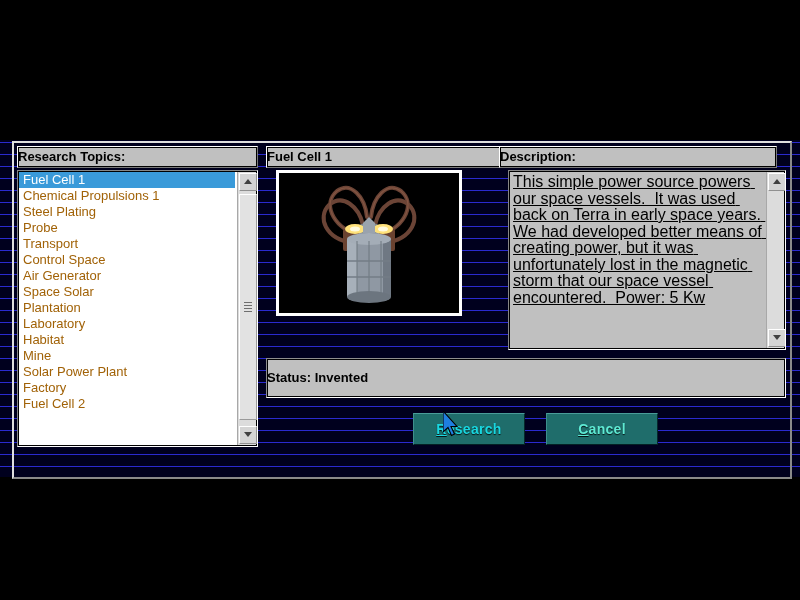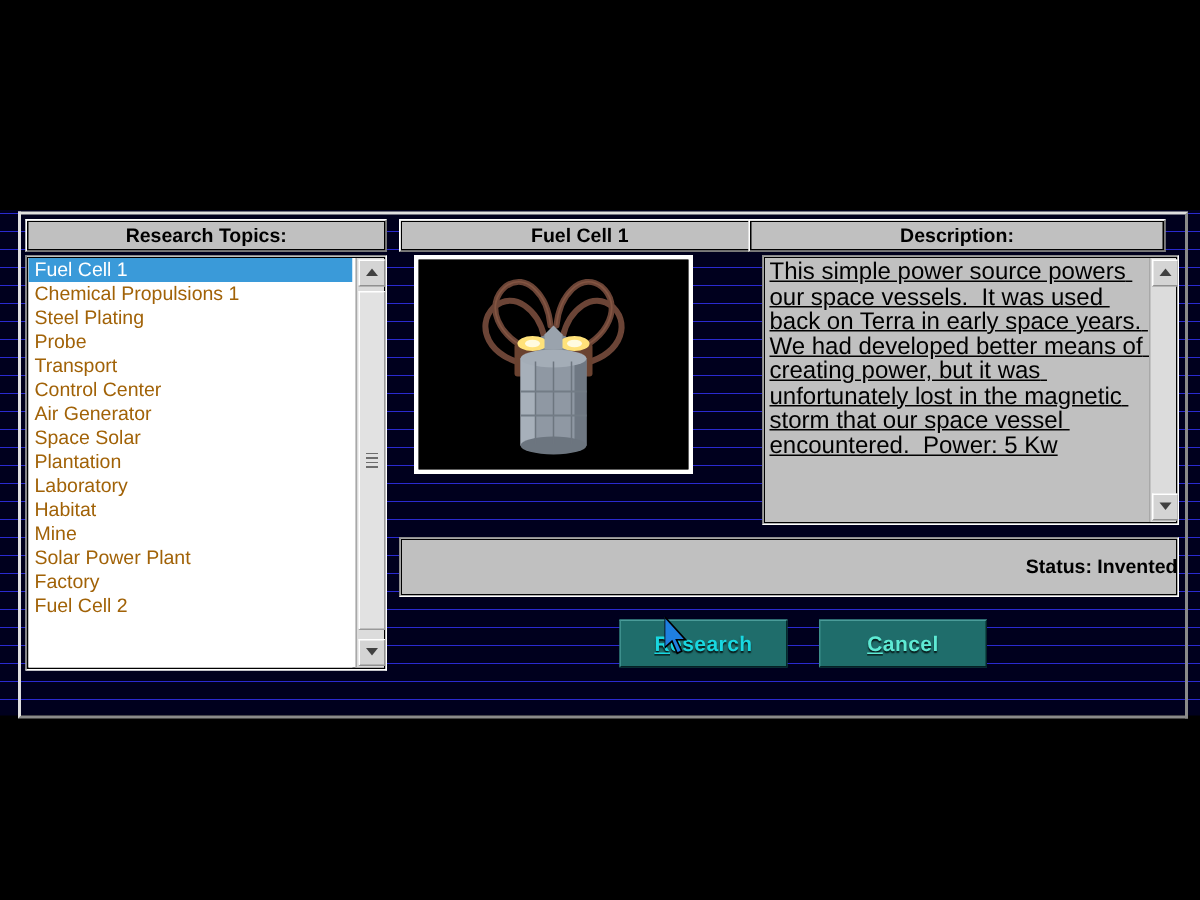--- a/index.html
+++ b/index.html
@@ -46,21 +46,21 @@
     border-left: 2px solid #dfdfdf;
     border-right: 2px solid #8a8a8a;
     border-bottom: 2px solid #8a8a8a;
     background: transparent;
   }
 
   .hdr {
     position: absolute;
     height: 20px;
     line-height: 20px;
-    text-align: center;
+    text-align: left;
     font-size: 13px;
     font-weight: bold;
     color: #000000;
     background: #c0c0c0;
     border-top: 1px solid #ffffff;
     border-left: 1px solid #ffffff;
     border-right: 1px solid #7a7a7a;
     border-bottom: 1px solid #7a7a7a;
     box-shadow: 0 0 0 1px #000 inset;
     overflow: hidden;
@@ -205,21 +205,21 @@
     background: #c0c0c0;
     border-top: 1px solid #8e8e8e;
     border-left: 1px solid #8e8e8e;
     border-right: 1px solid #ffffff;
     border-bottom: 1px solid #ffffff;
     box-shadow: 0 0 0 1px #000 inset;
   }
   #status-text {
     position: absolute;
     left: 0; right: 0; top: 11px;
-    text-align: right;
+    text-align: left;
     font-size: 13px;
     font-weight: bold;
     color: #000000;
   }
 
   
   .gbtn {
     position: absolute;
     top: 270px;
     width: 110px; height: 30px;
@@ -272,21 +272,21 @@
 
   <div class="hdr" id="topics-hdr">Research Topics:</div>
 
   <div id="topics-box">
     <div id="topics-list">
         <div class="topic sel">Fuel Cell 1</div>
         <div class="topic">Chemical Propulsions 1</div>
         <div class="topic">Steel Plating</div>
         <div class="topic">Probe</div>
         <div class="topic">Transport</div>
-        <div class="topic">Control Center</div>
+        <div class="topic">Control Space</div>
         <div class="topic">Air Generator</div>
         <div class="topic">Space Solar</div>
         <div class="topic">Plantation</div>
         <div class="topic">Laboratory</div>
         <div class="topic">Habitat</div>
         <div class="topic">Mine</div>
         <div class="topic">Solar Power Plant</div>
         <div class="topic">Factory</div>
         <div class="topic">Fuel Cell 2</div>
       </div>

